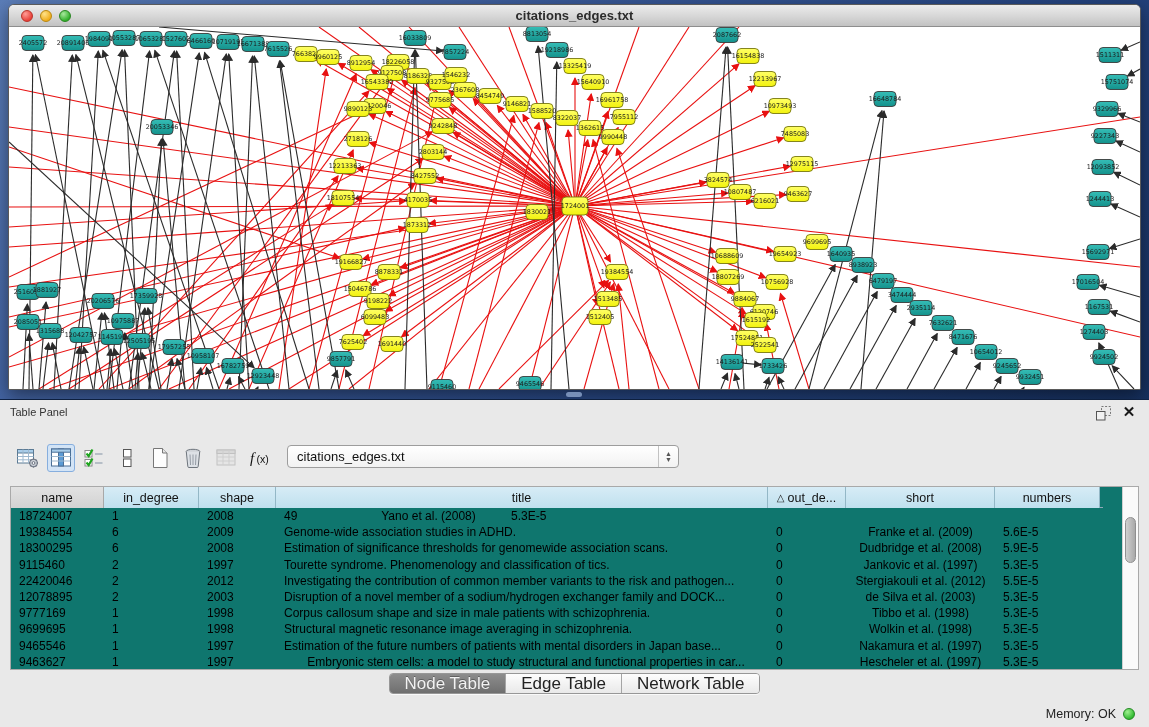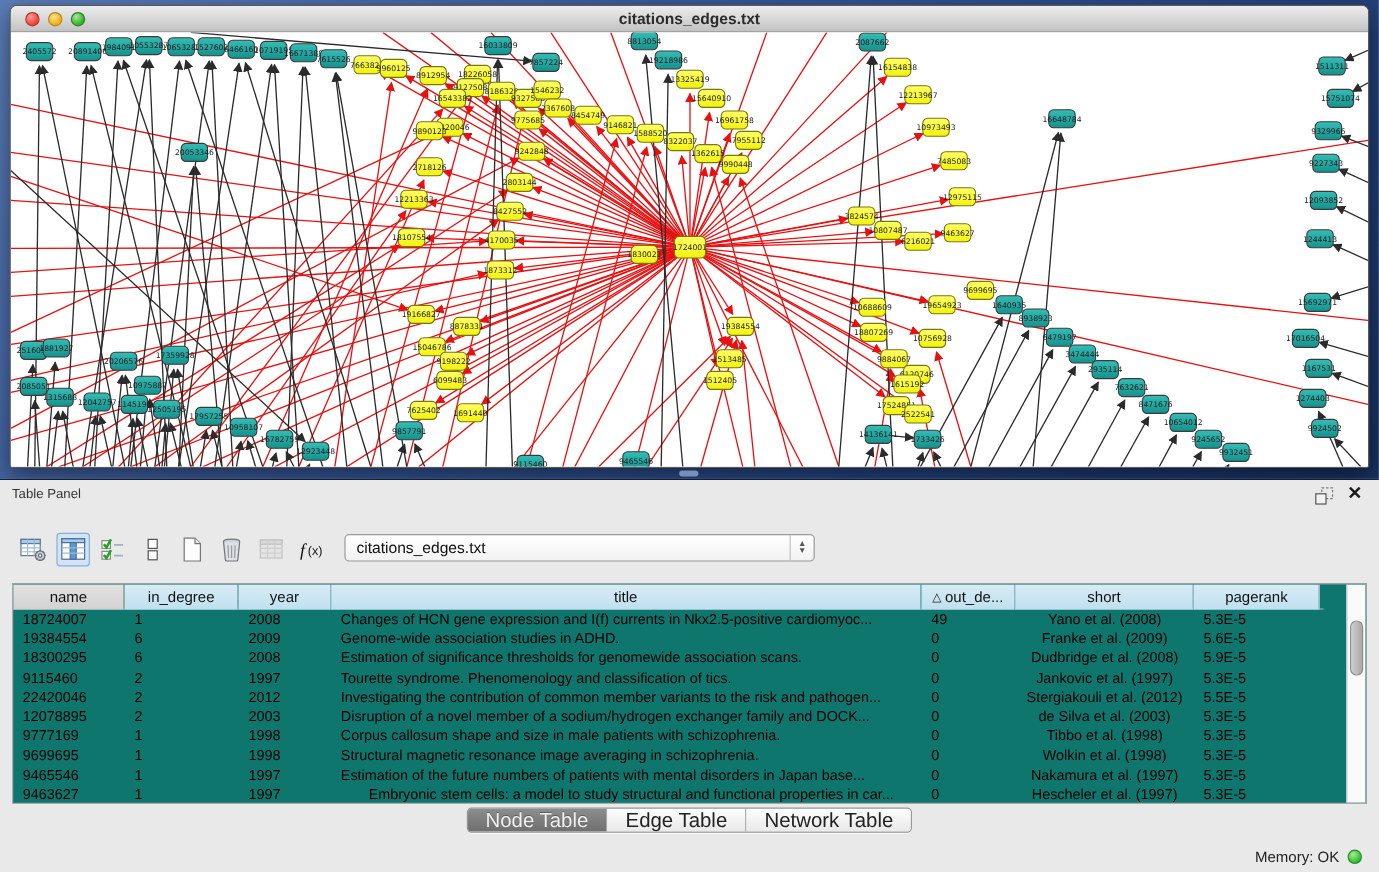--- a/index.html
+++ b/index.html
@@ -891,42 +891,41 @@
     <div class="tbl-area">
       <div class="tbl-main">
         <div class="thead" id="thead">
             <div class="th dim" style="width: 93px;">
               <span>name</span>
             </div>
             <div class="th" style="width: 95px;">
               <span>in_degree</span>
             </div>
             <div class="th" style="width: 77px;">
-              <span>year</span>
+              <span>shape</span>
             </div>
             <div class="th" style="width: 492px;">
               <span>title</span>
             </div>
             <div class="th" style="width: 78px;">
               <span class="sortg">△</span>
               <span>out_de...</span>
             </div>
             <div class="th" style="width: 149px;">
               <span>short</span>
             </div>
             <div class="th" style="width: 105px;">
-              <span>pagerank</span>
+              <span>numbers</span>
             </div>
           </div>
         <div class="tbody" id="tbody">
             <div class="tr">
               <div class="td" style="width: 93px;">18724007</div>
               <div class="td" style="width: 95px;">1</div>
               <div class="td" style="width: 77px;">2008</div>
-              <div class="td" style="width: 492px;">Changes of HCN gene expression and I(f) currents in Nkx2.5-positive cardiomyoc...</div>
               <div class="td" style="width: 78px;">49</div>
               <div class="td center" style="width: 149px;">Yano et al. (2008)</div>
               <div class="td" style="width: 105px;">5.3E-5</div>
             </div>
             <div class="tr">
               <div class="td" style="width: 93px;">19384554</div>
               <div class="td" style="width: 95px;">6</div>
               <div class="td" style="width: 77px;">2009</div>
               <div class="td" style="width: 492px;">Genome-wide association studies in ADHD.</div>
               <div class="td" style="width: 78px;">0</div>

